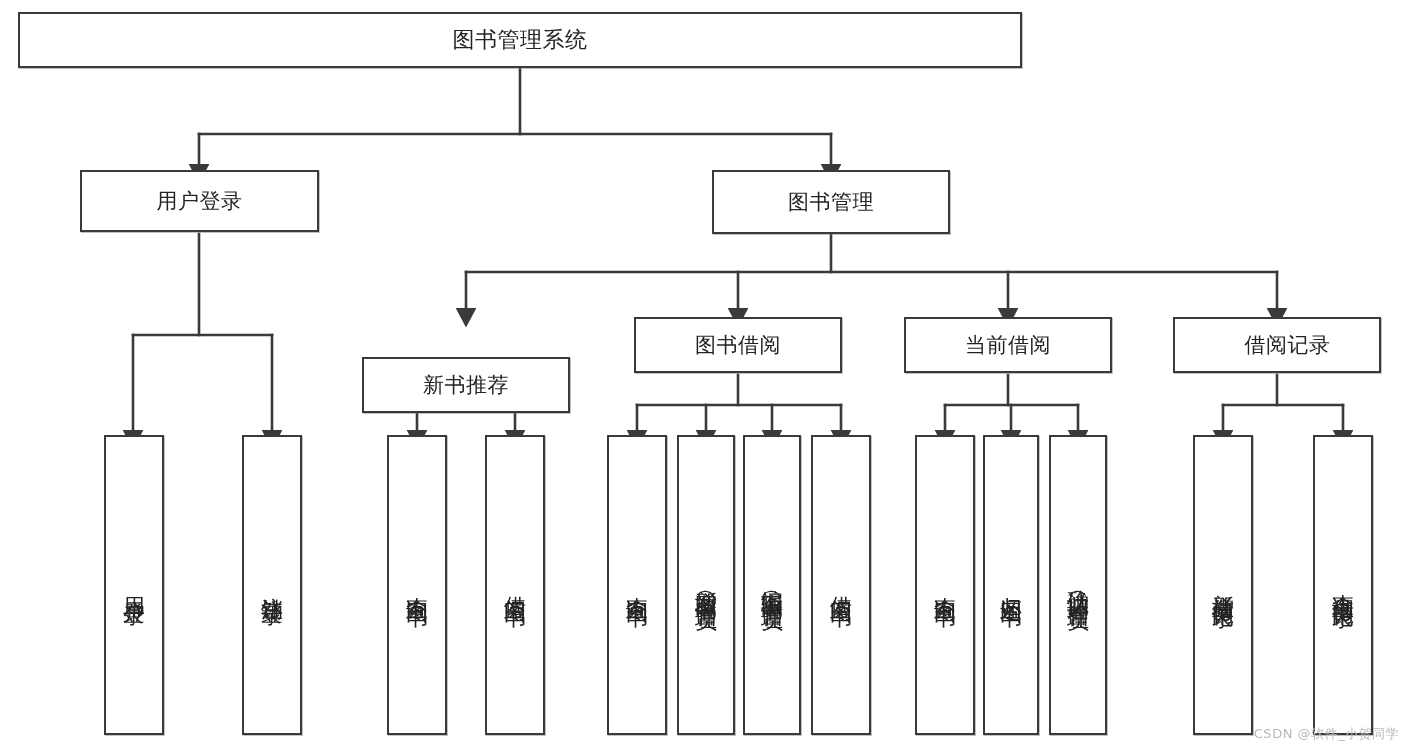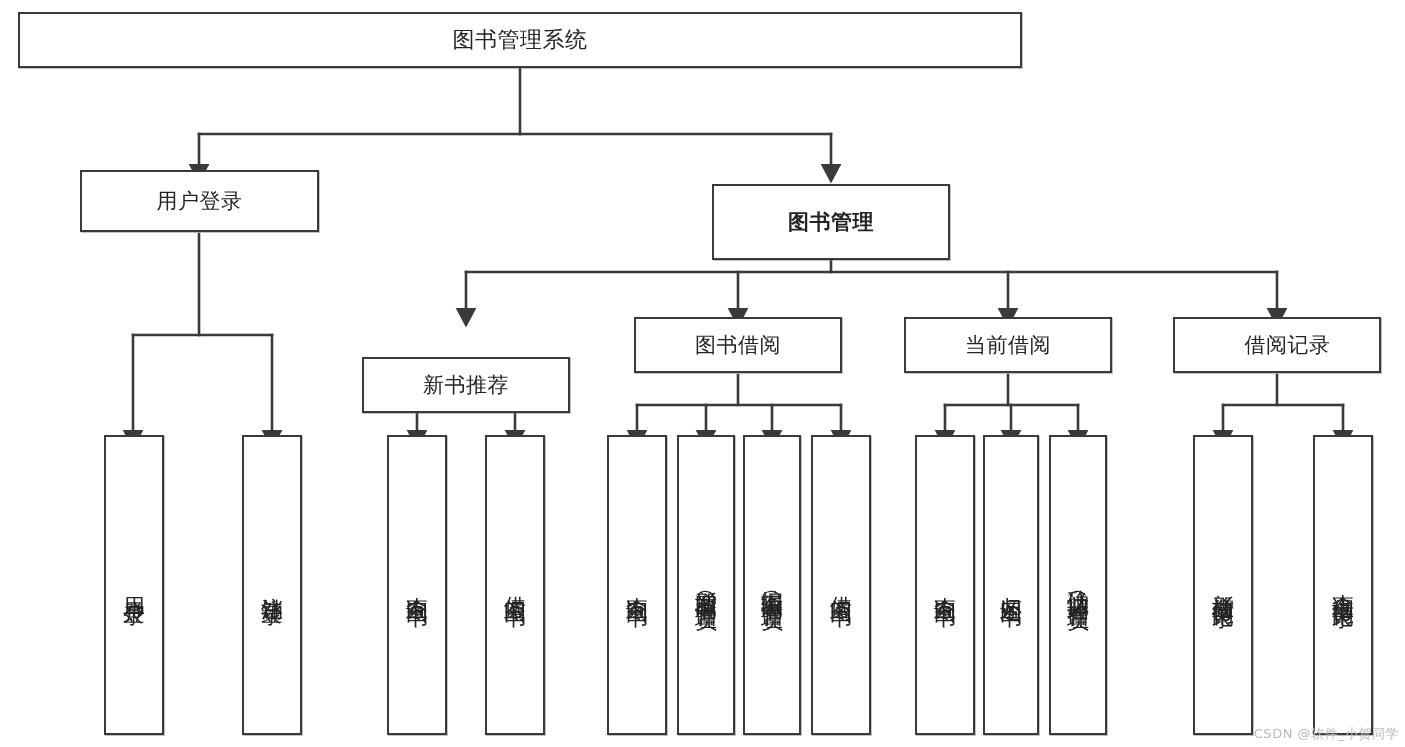--- a/index.html
+++ b/index.html
@@ -136,21 +136,21 @@
   </svg>
 
   <div class="node h root" style="left:18px; top:12px; width:1004px; height:56px;">
     <span class="label">图书管理系统</span>
   </div>
 
   <div class="node h" style="left:80px; top:170px; width:239px; height:62px;">
     <span class="label">用户登录</span>
   </div>
 
-  <div class="node h" style="left:712px; top:184px; width:238px; height:76px;font-weight:bold;">
+  <div class="node h" style="left:712px; top:170px; width:238px; height:64px;">
     <span class="label">图书管理</span>
   </div>
 
   <div class="node h" style="left:362px; top:317px; width:208px; height:56px;margin-top:40px;">
     <span class="label">新书推荐</span>
   </div>
 
   <div class="node h" style="left:634px; top:317px; width:208px; height:56px;">
     <span class="label">图书借阅</span>
   </div>

